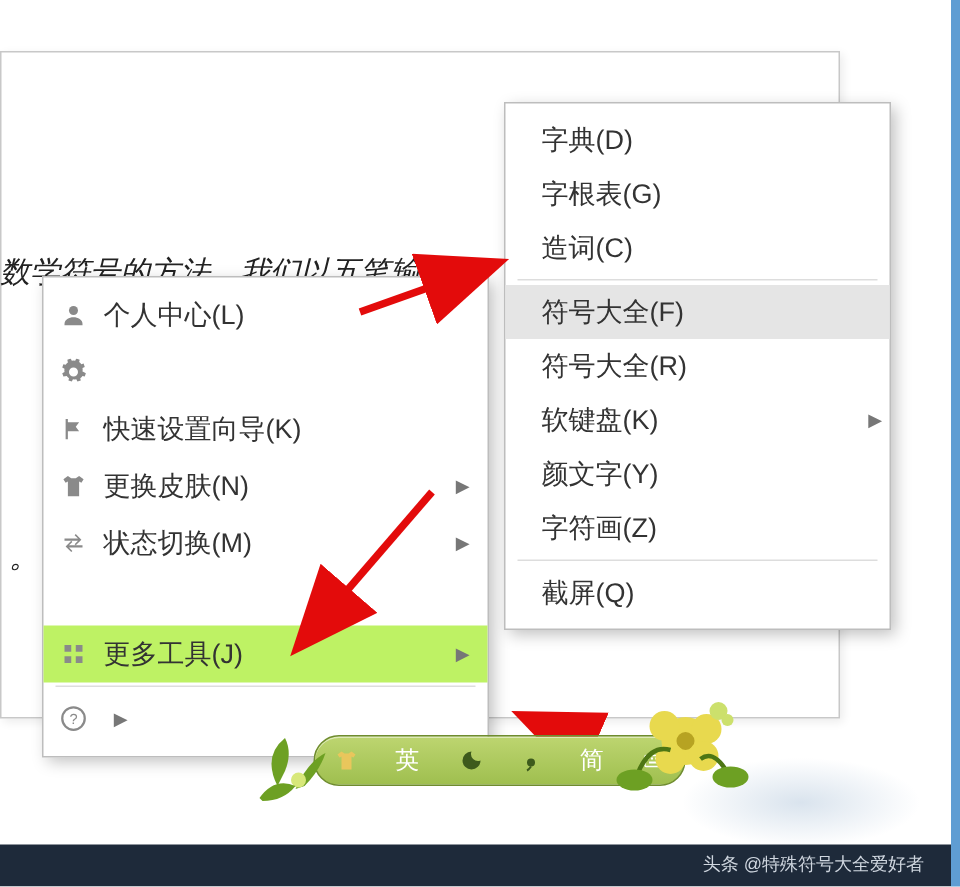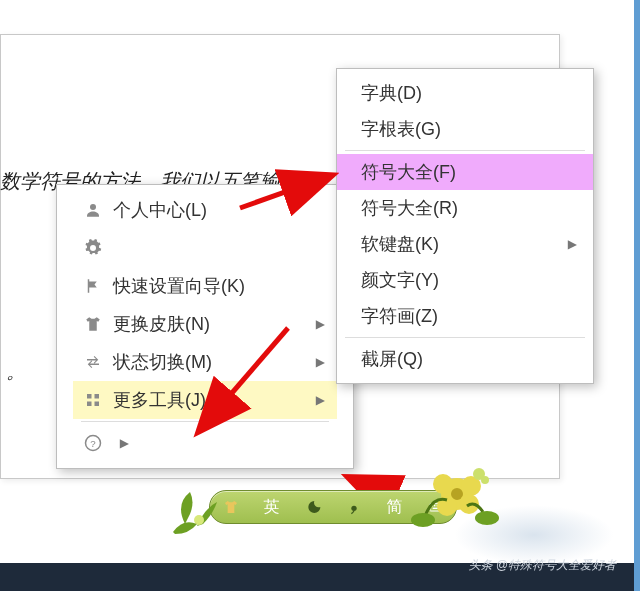--- a/index.html
+++ b/index.html
@@ -26,36 +26,36 @@
     left: 0;
     font-size: 20px;
     color: #222;
     white-space: nowrap;
     font-style: italic;
   }
   .doc-text.t1 { top: 168px; }
   .doc-text.t2 { top: 358px; left: 6px; }
   .menu1 {
     position: absolute;
-    left: 56px; top: 184px;
+    left: 28px; top: 184px;
     width: 298px;
     background: #fff;
     border: 1px solid #bdbdbd;
     box-shadow: 3px 3px 10px rgba(0,0,0,.25);
-    padding: 6px 16px;
+    padding: 6px 0;
   }
   .menu1-item {
     display: flex;
     align-items: center;
     height: 38px;
     padding: 0 12px 0 0;
     position: relative;
     cursor: pointer;
   }
-  .menu1-item.highlight { background: #fef9c3; }
+  .menu1-item.highlight { background: #bef264; margin-top: 36px; }
   .menu1-icon {
     width: 40px;
     display: flex;
     align-items: center;
     justify-content: center;
     color: #8a8a8a;
   }
   .menu1-icon svg { width: 18px; height: 18px; fill: #8a8a8a; }
   .menu1-label { flex: 1; font-size: 18px; color: #333; }
   .menu1-sub {
@@ -68,26 +68,26 @@
     width: 258px;
     background: #fff;
     border: 1px solid #bdbdbd;
     box-shadow: 3px 3px 10px rgba(0,0,0,.25);
     padding: 6px 0;
   }
   .menu2-item {
     display: flex;
     align-items: center;
     height: 36px;
-    padding: 0 16px 0 24px;
+    padding: 0 5px 0 24px;
     cursor: pointer;
     font-size: 18px;
     color: #333;
   }
-  .menu2-item.highlight { background: #f0abfc; }
+  .menu2-item.highlight { background: #e5e5e5; }
   .menu2-label { flex: 1; }
   .menu2-sub { width: 14px; color: #777; font-size: 12px; text-align: right; }
   .menu2-sep { height: 1px; background: #ddd; margin: 3px 8px; }
   .arrow {
     position: absolute;
     pointer-events: none;
   }
   .arrow svg { display: block; }
   .ime-bar {
     position: absolute;
@@ -116,25 +116,24 @@
   }
   .flower svg { display: block; }
   .bottom-bar {
     position: absolute;
     left: 0; bottom: 0;
     width: 640px; height: 28px;
     background: #1e2a3a;
   }
   .watermark {
     position: absolute;
-    right: 18px; bottom: 17px;
+    right: 18px; bottom: 6px;
     color: #cfd6df;
     font-size: 12px;
     font-family: sans-serif;
-    font-style: italic;
   }
   .watermark-bg {
     position: absolute;
     right: 20px; bottom: 26px;
     width: 160px; height: 60px;
     background: radial-gradient(ellipse at center, rgba(180,200,220,.5), rgba(180,200,220,0) 70%);
     pointer-events: none;
   }
 </style>
 </head>
@@ -211,20 +210,23 @@
     <span class="menu1-sub">▶</span>
   </div>
 </div>
 
 <div class="menu2">
   <div class="menu2-item">
       <span class="menu2-label">字典(D)</span>
     </div>
   <div class="menu2-item">
       <span class="menu2-label">字根表(G)</span>
+    </div>
+  <div class="menu2-item">
+      <span class="menu2-label">造词(C)</span>
     </div>
   <div class="menu2-sep"></div>
   <div class="menu2-item highlight">
       <span class="menu2-label">符号大全(F)</span>
     </div>
   <div class="menu2-item">
       <span class="menu2-label">符号大全(R)</span>
     </div>
   <div class="menu2-item">
       <span class="menu2-label">软键盘(K)</span>

